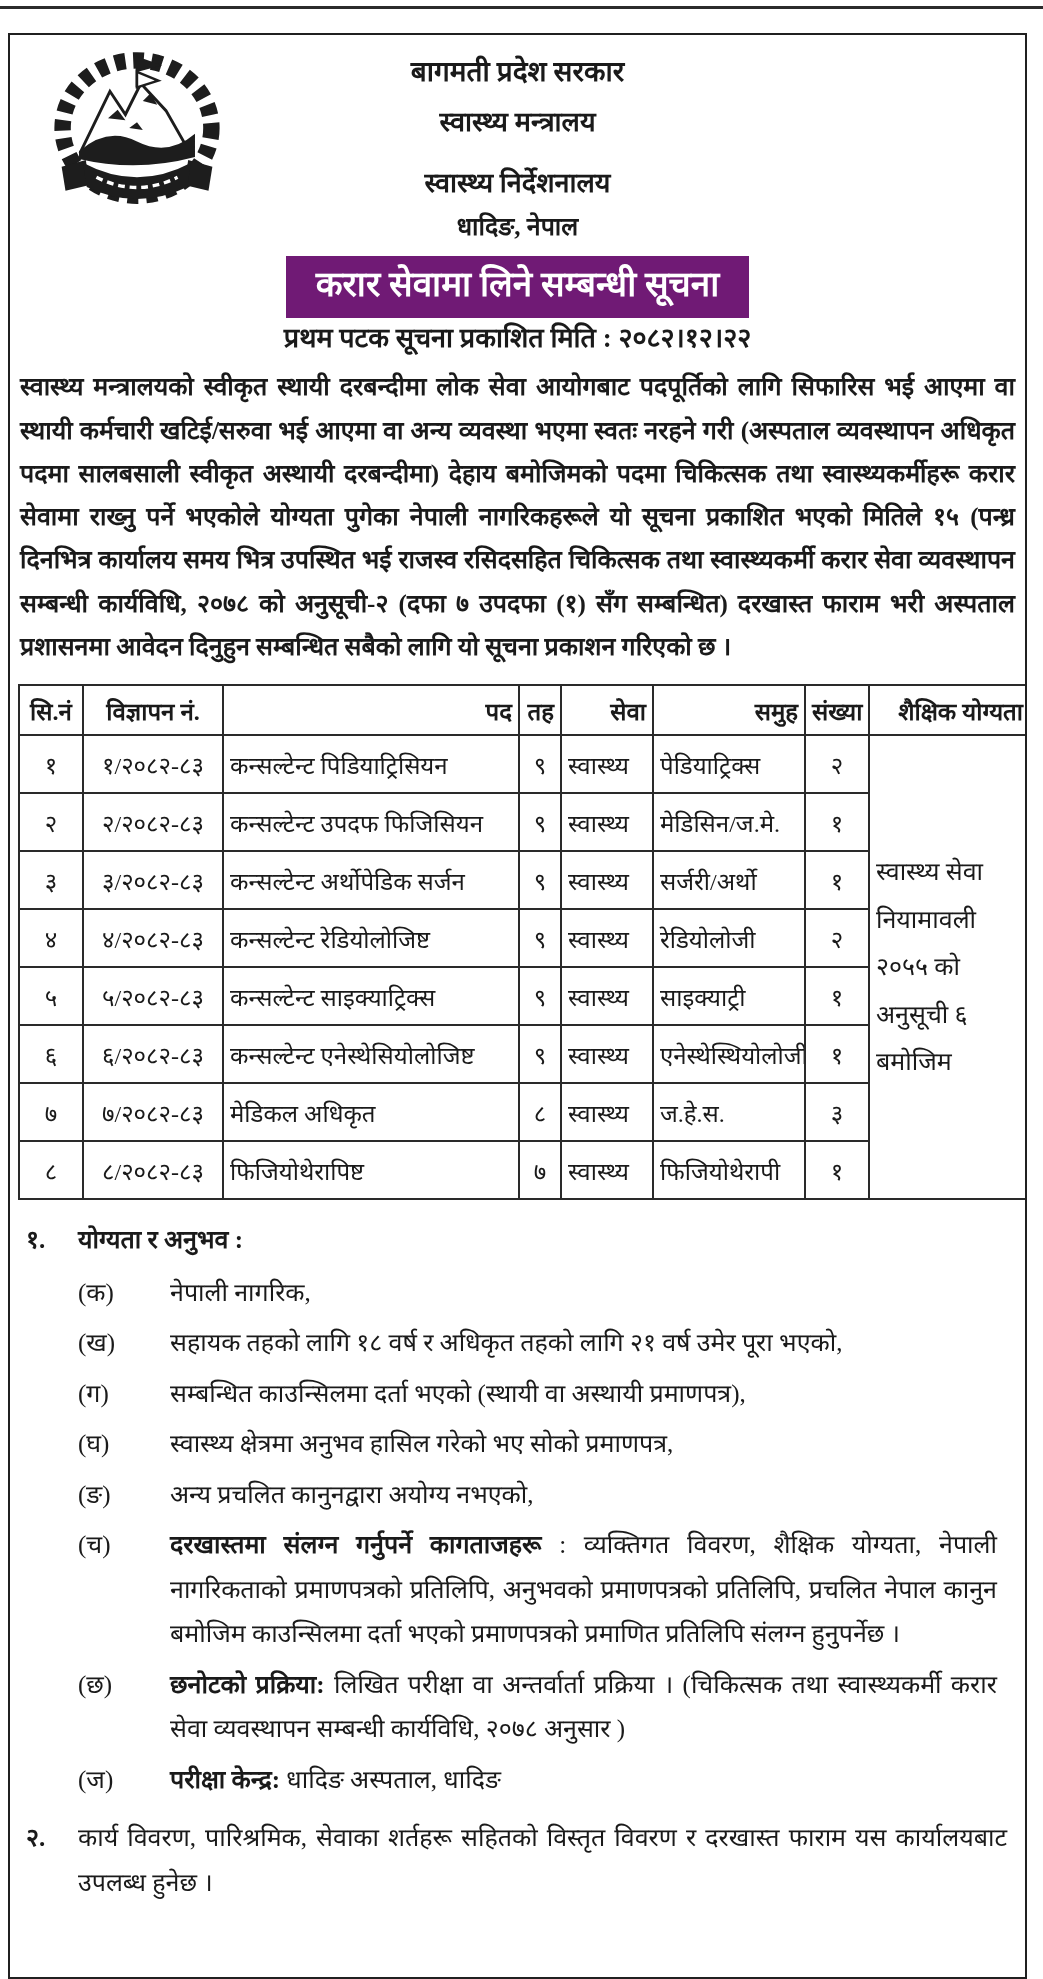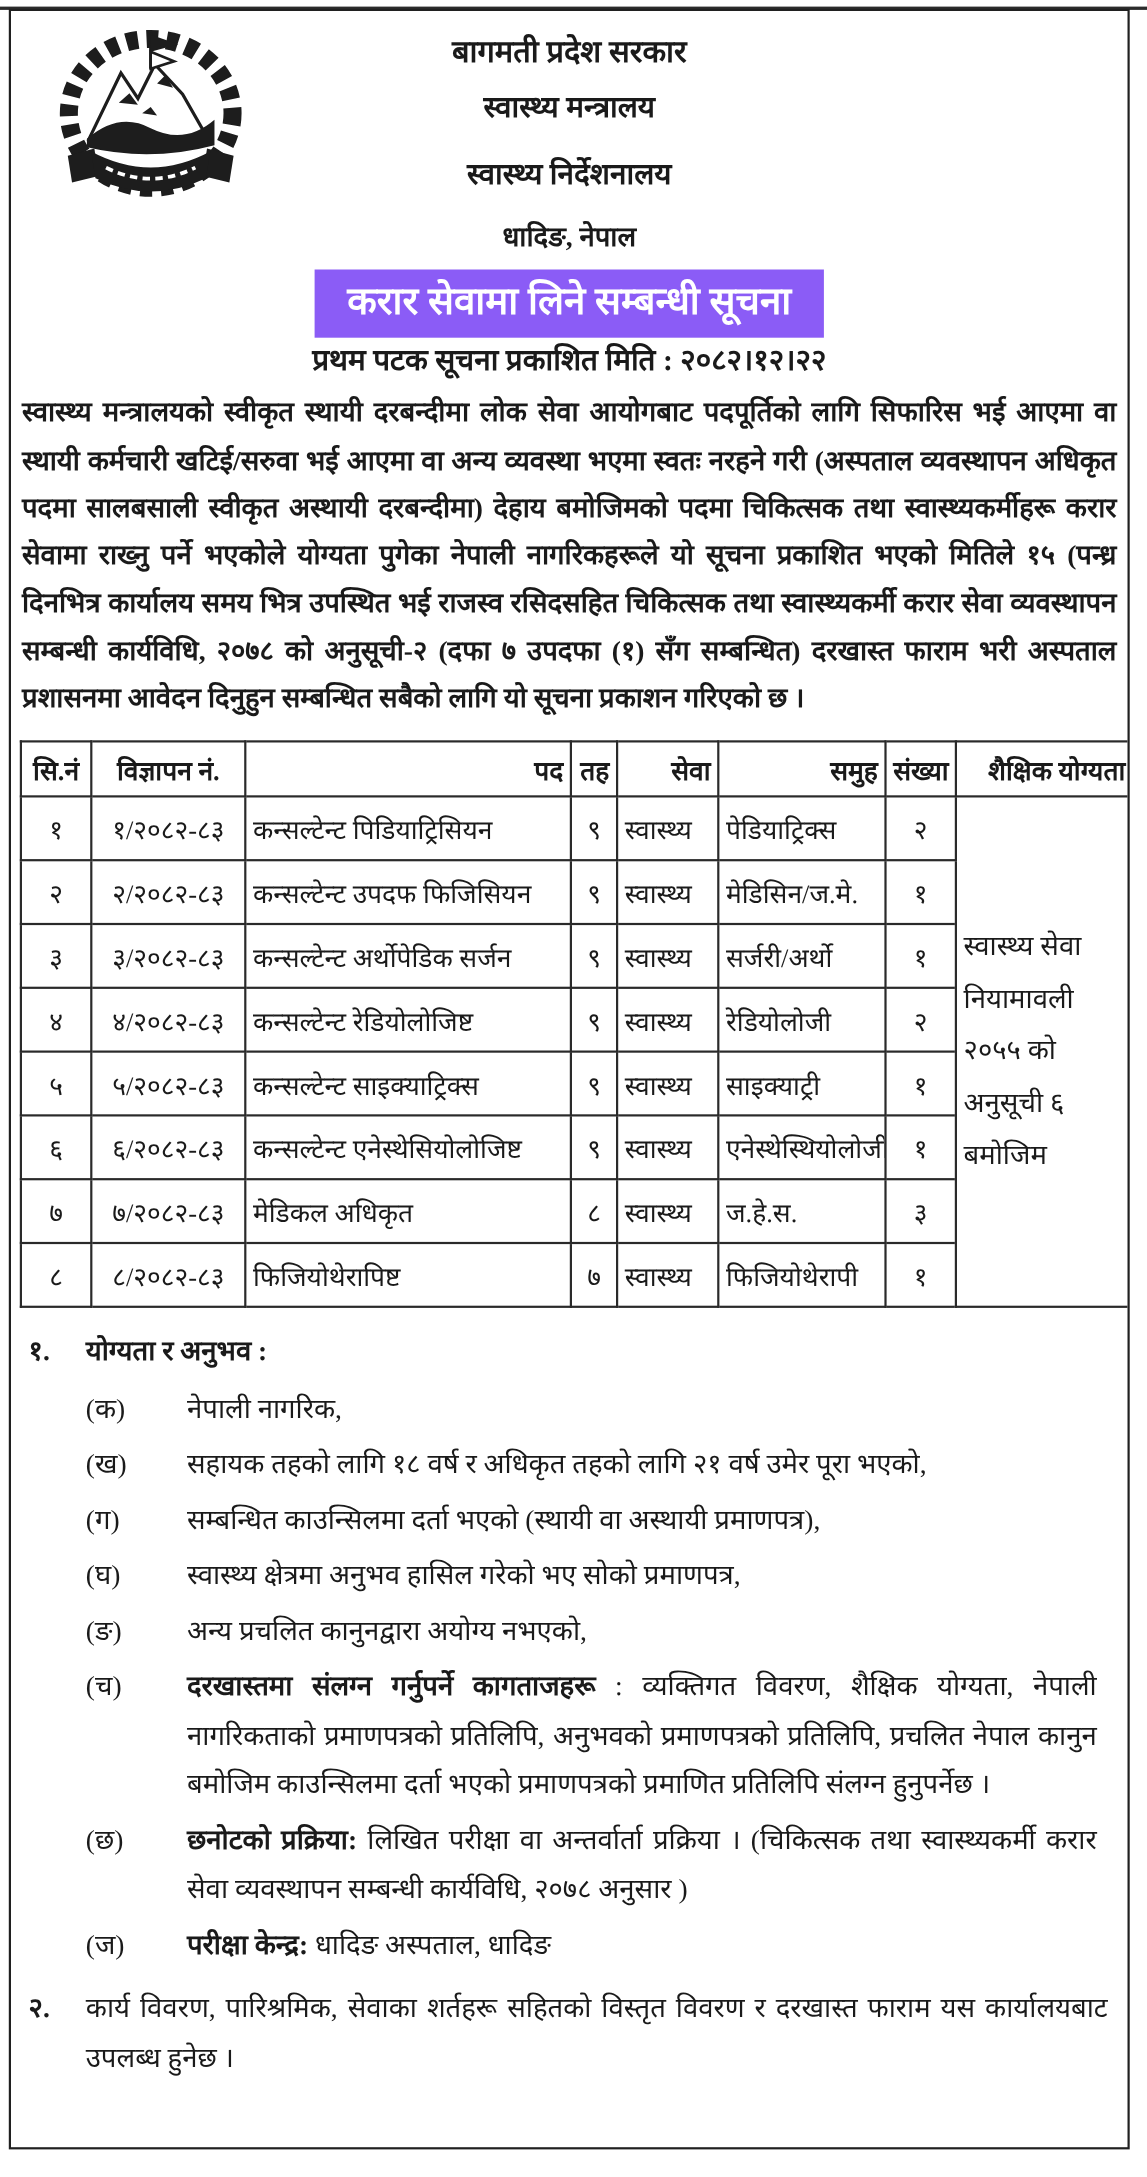--- a/index.html
+++ b/index.html
@@ -3,36 +3,36 @@
 <meta charset="utf-8">
 <style>
   html,body{margin:0;padding:0;}
   body{
     width:1043px;height:1979px;position:relative;background:#ffffff;
     font-family:"Liberation Serif","DejaVu Serif",serif;color:#1a1a1a;
     -webkit-font-smoothing:antialiased;
   }
   .top-rule{position:absolute;top:6px;left:0;width:1043px;height:3px;background:#2b2b2b;}
   .doc{
-    position:absolute;left:8px;top:8px;width:1019px;height:1946px;
+    position:absolute;left:8px;top:33px;width:1019px;height:1946px;
     border:2px solid #202020;box-sizing:border-box;padding:8px 8px 10px;
     overflow:hidden;
   }
   
   .header{position:relative;text-align:center;min-height:178px;}
   .emblem{position:absolute;left:22px;top:0;width:194px;height:172px;}
   .hl{font-weight:bold;}
   .hl-gov{font-size:28px;padding-top:8px;}
   .hl-min{font-size:27px;margin-top:13px;}
   .hl-dir{font-size:27px;margin-top:24px;}
   .hl-hosp{font-size:36px;margin-top:12px;}
-  .hl-loc{font-size:25px;margin-top:22px;}
+  .hl-loc{font-size:25px;margin-top:8px;}
   
   .banner{
-    width:fit-content;margin:14px auto 0;background:#8b5cf6;color:#ffffff;
+    width:fit-content;margin:14px auto 0;background:#701a75;color:#ffffff;
     font-size:35px;font-weight:bold;padding:9px 30px 13px;line-height:1.15;
   }
   .pubdate{text-align:center;font-size:27px;font-weight:bold;}
   
   .bodytext{
     font-size:25px;line-height:1.73;text-align:justify;margin:10px 2px 16px;font-weight:bold;
   }
   
   table{width:100%;border-collapse:collapse;table-layout:fixed;}
   th,td{border:2px solid #2a2a2a;font-size:24px;padding:3px 6px;overflow:hidden;}

